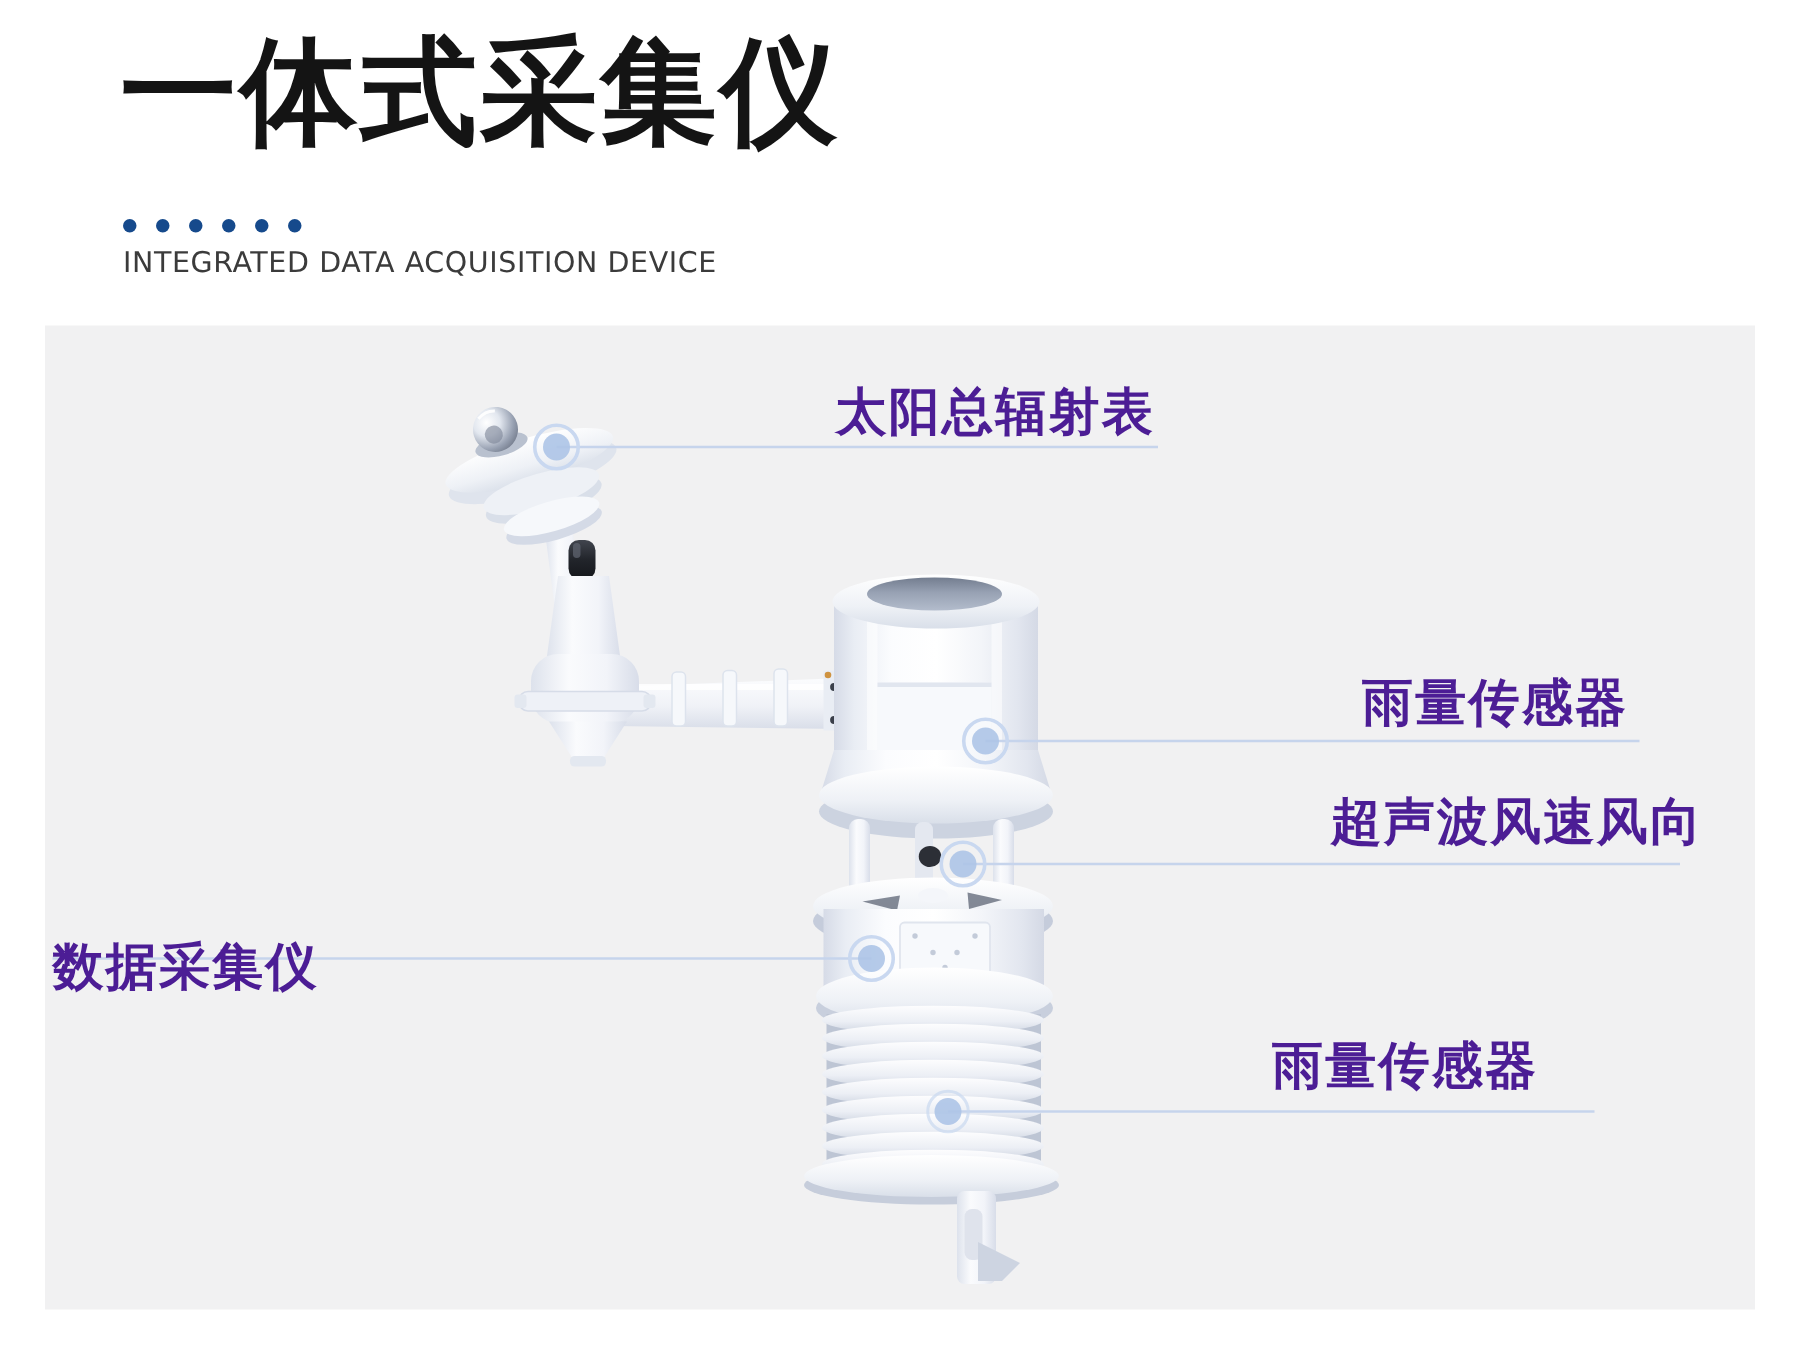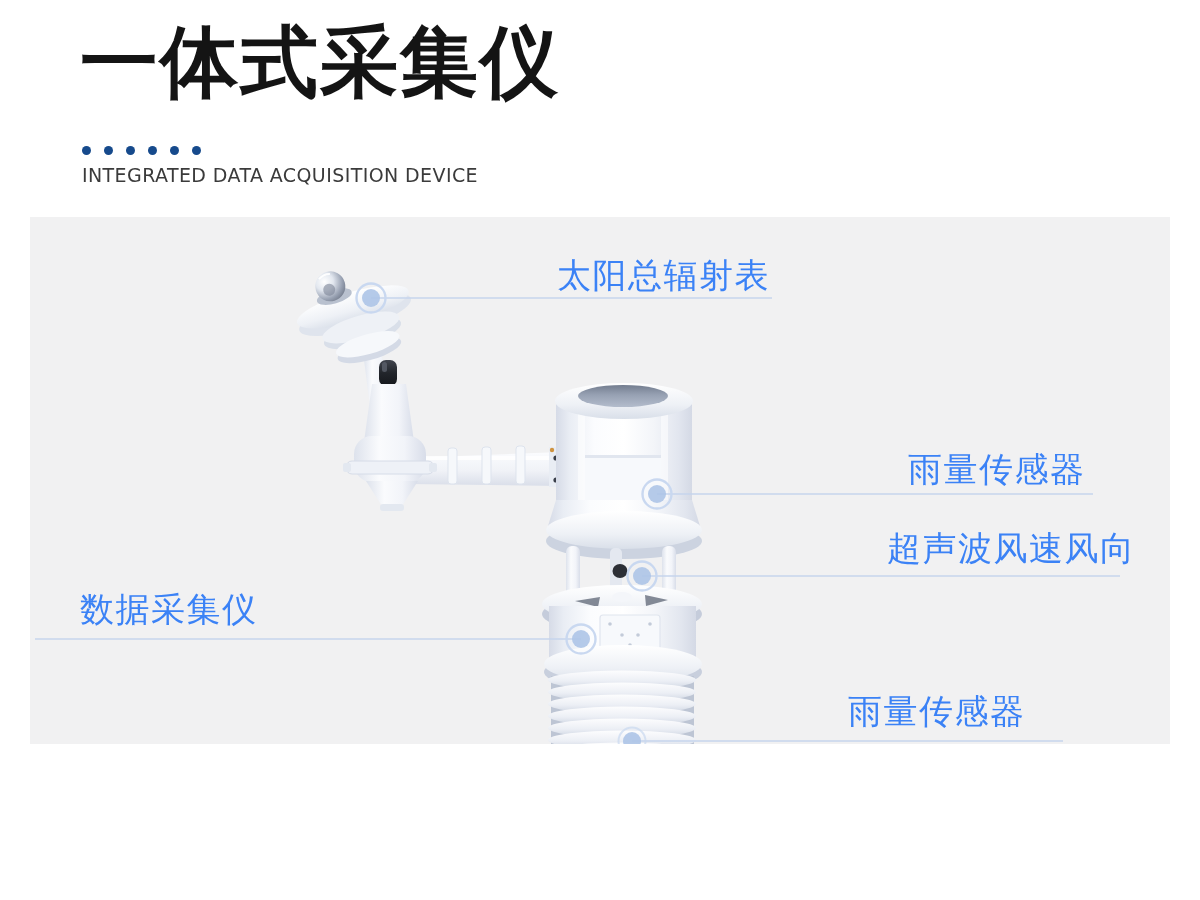--- a/index.html
+++ b/index.html
@@ -1,34 +1,34 @@
 <!DOCTYPE html>
 <html><head>
 <meta charset="utf-8">
 <style>
   html,body{margin:0;padding:0;background:#ffffff;}
-  .page{position:relative;width:1200px;height:744px;background:#ffffff;overflow:hidden;
+  .page{position:relative;width:1200px;height:900px;background:#ffffff;overflow:hidden;
         font-family:"DejaVu Sans","Liberation Sans",sans-serif;}
   
   .hdr{position:absolute;left:80px;top:20px;}
   .title{font-size:78px;font-weight:900;color:#141414;letter-spacing:2px;line-height:1.1;white-space:nowrap;}
   .dots{position:absolute;left:2px;top:124px;height:12px;display:flex;gap:13px;align-items:center;}
   .dot{width:9px;height:9px;border-radius:50%;background:#164a8c;display:inline-block;}
   .subtitle{position:absolute;left:2px;top:122px;margin-top:22px;font-size:19px;color:#3b3b3b;
             letter-spacing:0.4px;white-space:nowrap;font-weight:500;}
   
   .stage{position:absolute;left:30px;top:217px;width:1140px;height:656px;background:#f1f1f2;}
   
   .art{position:absolute;left:0;top:0;width:1200px;height:900px;}
   
-  .ann{position:absolute;font-size:34px;color:#3b82f6;letter-spacing:1.5px;white-space:nowrap;line-height:1.0;}
+  .ann{position:absolute;font-size:34px;color:#4c1d95;letter-spacing:1.5px;white-space:nowrap;line-height:1.0;font-weight:bold;}
   .ann-solar{left:557px;top:258px;}
   .ann-rain{left:908px;top:452px;}
   .ann-wind{left:887px;top:531px;}
-  .ann-logger{left:35px;top:592px;margin-left:45px;}
+  .ann-logger{left:35px;top:628px;}
   .ann-thp{left:848px;top:694px;}
 </style>
 </head>
 <body>
 
 <div class="page">
 
   <div class="hdr">
     <div class="title">一体式采集仪</div>
     <div class="dots">

